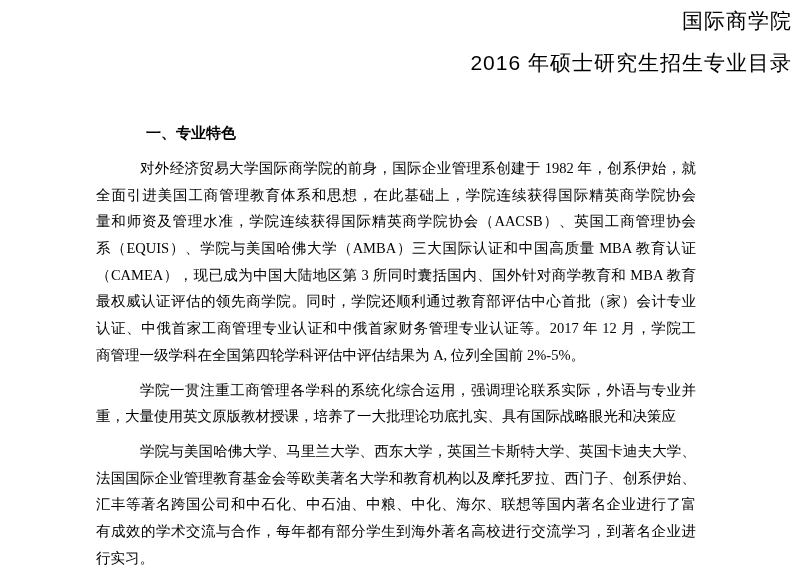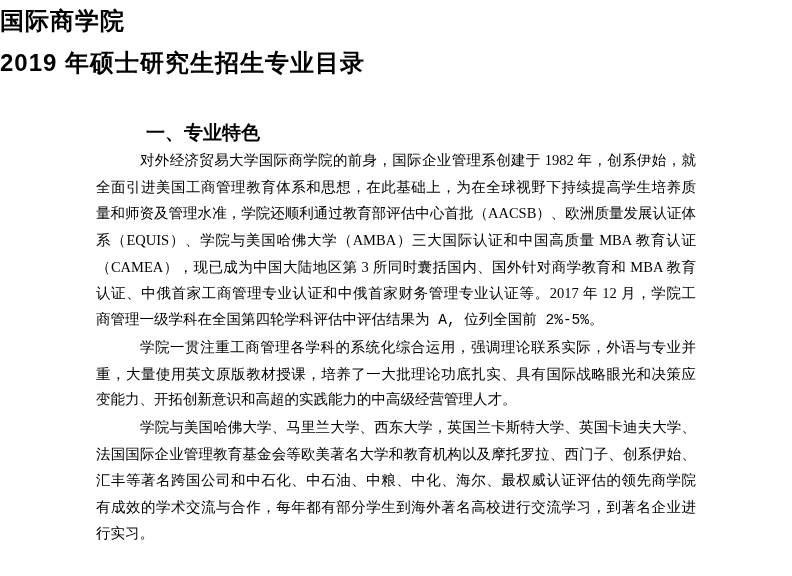--- a/index.html
+++ b/index.html
@@ -11,79 +11,79 @@
     color: #000000;
     overflow: hidden;
   }
   .page {
     position: absolute; inset: 0;
     background: #ffffff;
     overflow: hidden;
   }
   .doc-title {
     position: absolute; left: 0; right: 0;
-    text-align: left;
-    font-weight: 700;
-    font-size: 24px;
+    text-align: right;
+    font-weight: 400;
+    font-size: 21px;
     line-height: 28px;
     letter-spacing: 1px;
     font-family: "Liberation Sans", "DejaVu Sans", sans-serif;
   }
   #title1 { top: 7px; }
   #title2 { top: 49px; }
   .content {
     position: absolute;
     left: 96px; top: 119px;
     width: 600px;
   }
   .heading {
-    font-size: 19px;
+    font-size: 15px;
     font-weight: 700;
     line-height: 28px;
     padding-left: 50px;
     font-family: "Liberation Sans", "DejaVu Sans", sans-serif;
   }
   .para { font-size: 14.5px; }
   .line {
     height: 26.7px;
     line-height: 26.7px;
     text-align: justify;
     text-align-last: justify;
     white-space: normal;
   }
-  .para .line:first-child { text-indent: 44px; }
-  .para .line:last-child { text-align: center; text-align-last: left; font-family: Liberation Mono, monospace; }
+  .para .line:first-child { text-indent: 44px; margin-top: 8px; }
+  .para .line:last-child { text-align: center; text-align-last: left; }
 </style>
 </head>
 <body>
 
 <div class="page">
   <div class="doc-title" id="title1">国际商学院</div>
-  <div class="doc-title" id="title2">2019 年硕士研究生招生专业目录</div>
+  <div class="doc-title" id="title2">2016 年硕士研究生招生专业目录</div>
 
   <div class="content">
     <div class="heading">一、专业特色</div>
 
     <div class="para">
         <div class="line">对外经济贸易大学国际商学院的前身，国际企业管理系创建于 1982 年，创系伊始，就</div>
-        <div class="line">全面引进美国工商管理教育体系和思想，在此基础上，为在全球视野下持续提高学生培养质</div>
-        <div class="line">量和师资及管理水准，学院还顺利通过教育部评估中心首批（AACSB）、欧洲质量发展认证体</div>
+        <div class="line">全面引进美国工商管理教育体系和思想，在此基础上，学院连续获得国际精英商学院协会</div>
+        <div class="line">量和师资及管理水准，学院连续获得国际精英商学院协会（AACSB）、英国工商管理协会</div>
         <div class="line">系（EQUIS）、学院与美国哈佛大学（AMBA）三大国际认证和中国高质量 MBA 教育认证</div>
         <div class="line">（CAMEA），现已成为中国大陆地区第 3 所同时囊括国内、国外针对商学教育和 MBA 教育</div>
+        <div class="line">最权威认证评估的领先商学院。同时，学院还顺利通过教育部评估中心首批（家）会计专业</div>
         <div class="line">认证、中俄首家工商管理专业认证和中俄首家财务管理专业认证等。2017 年 12 月，学院工</div>
         <div class="line">商管理一级学科在全国第四轮学科评估中评估结果为 A, 位列全国前 2%-5%。</div>
       </div>
 
     <div class="para">
         <div class="line">学院一贯注重工商管理各学科的系统化综合运用，强调理论联系实际，外语与专业并</div>
         <div class="line">重，大量使用英文原版教材授课，培养了一大批理论功底扎实、具有国际战略眼光和决策应</div>
-        <div class="line">变能力、开拓创新意识和高超的实践能力的中高级经营管理人才。</div>
       </div>
 
     <div class="para">
         <div class="line">学院与美国哈佛大学、马里兰大学、西东大学，英国兰卡斯特大学、英国卡迪夫大学、</div>
         <div class="line">法国国际企业管理教育基金会等欧美著名大学和教育机构以及摩托罗拉、西门子、创系伊始、</div>
-        <div class="line">汇丰等著名跨国公司和中石化、中石油、中粮、中化、海尔、最权威认证评估的领先商学院</div>
+        <div class="line">汇丰等著名跨国公司和中石化、中石油、中粮、中化、海尔、联想等国内著名企业进行了富</div>
         <div class="line">有成效的学术交流与合作，每年都有部分学生到海外著名高校进行交流学习，到著名企业进</div>
         <div class="line">行实习。</div>
       </div>
   </div>
 </div>
 
 </body></html>

